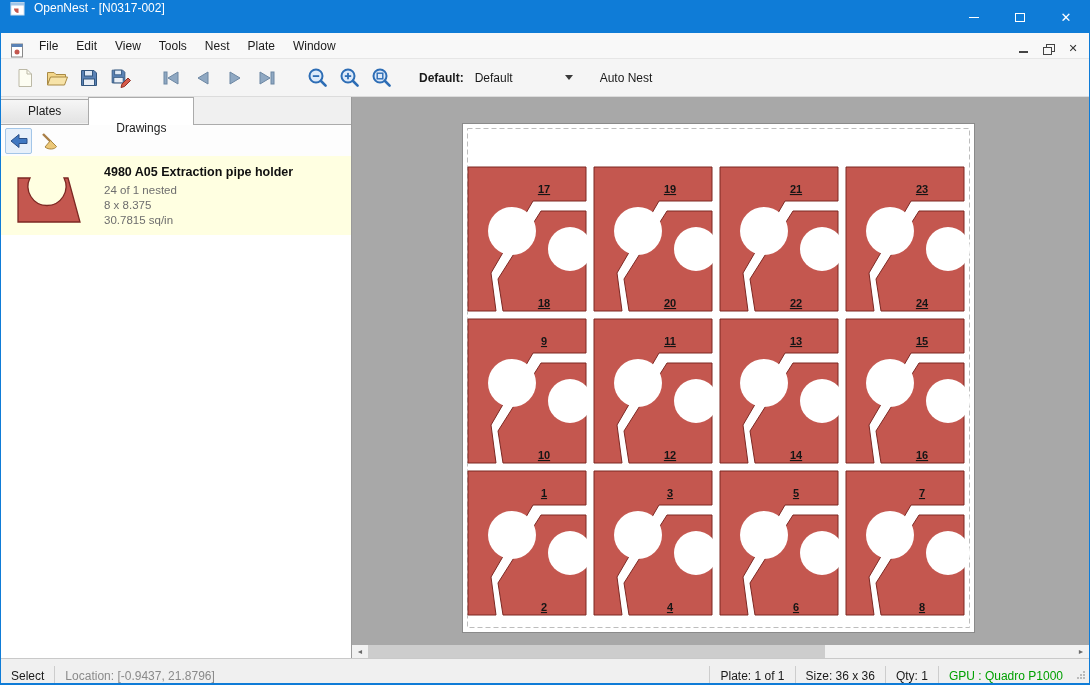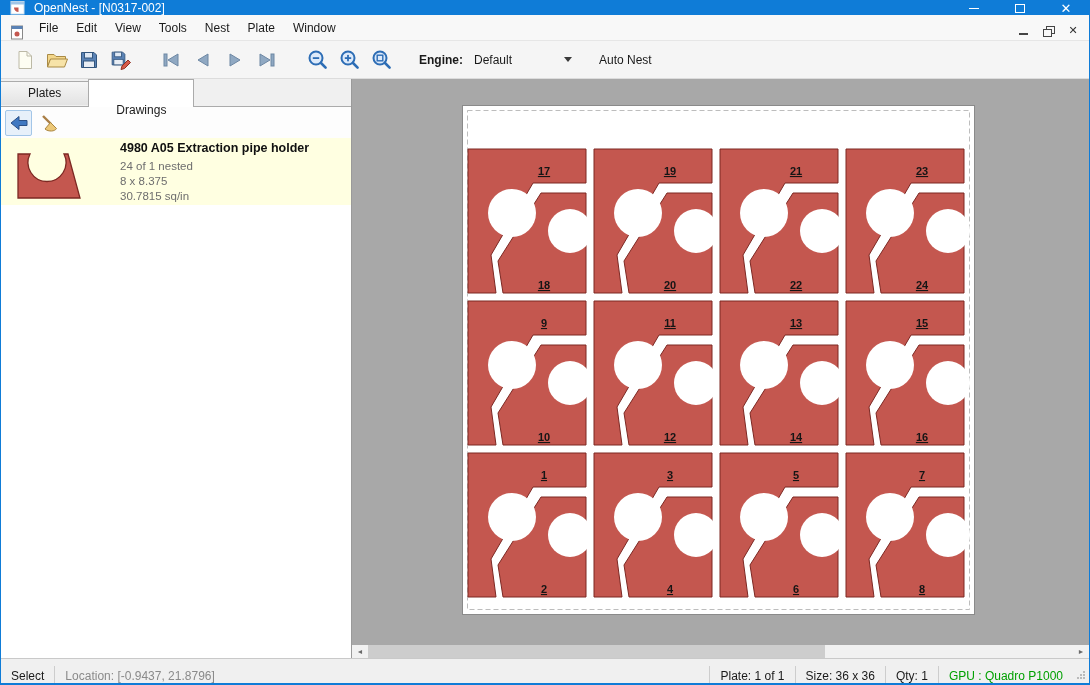--- a/index.html
+++ b/index.html
@@ -2,21 +2,21 @@
 <html style="--accent: #0f7cd7; --sel: #ffffe1; --gpu: #00a000; --canvas: #a8a8a8; --part: #c4574f; --poutline: #7c2823;"><head>
 <meta charset="utf-8">
 <style>
   *{margin:0;padding:0;box-sizing:border-box;}
   html,body{width:1090px;height:685px;}
   body{font-family:"Liberation Sans",sans-serif;font-size:12px;color:#1a1a1a;background:#555;}
   .window{width:1090px;height:685px;display:flex;flex-direction:column;background:#fff;
           border:1px solid var(--accent,#0f7cd7);border-bottom:2px solid var(--accent,#0f7cd7);}
 
   
-  .titlebar{height:14px;background:var(--accent,#0f7cd7);display:flex;align-items:center;color:#fff;flex:0 0 auto;}
+  .titlebar{height:32px;background:var(--accent,#0f7cd7);display:flex;color:#fff;flex:0 0 auto;}
   .app-icon{margin:0 8px 0 9px;display:flex;}
   .titlebar .title{font-size:12px;}
   .cap-controls{margin-left:auto;display:flex;height:100%;}
   .cap-btn{width:46px;height:100%;display:flex;align-items:center;justify-content:center;font-size:13px;color:#fff;}
   .cap-min{width:10px;height:1px;background:#fff;display:block;}
   .cap-max{width:10px;height:9px;border:1px solid #fff;display:block;}
 
   
   .menubar{height:26px;background:#f8f8f8;border-bottom:1px solid #e6e6e6;display:flex;align-items:flex-end;padding-left:5px;flex:0 0 auto;}
   .mdi-doc{display:flex;margin:0 6px 0 4px;}
@@ -40,21 +40,21 @@
   
   .main{flex:1;display:flex;min-height:0;}
   .sidebar{width:351px;flex:0 0 auto;background:#fff;border-right:1px solid #9a9a9a;display:flex;flex-direction:column;}
   .tabstrip{height:28px;background:#f0f0f0;display:flex;align-items:center;border-bottom:1px solid #ababab;flex:0 0 auto;}
   .tab{height:24px;padding:4px 27px 0;background:linear-gradient(#f6f6f6,#e3e3e3);border:1px solid #ababab;border-bottom:none;margin-left:-1px;}
   .tab:first-child{margin-left:0;border-left:none;}
   .tab.active{height:28px;padding-top:23px;background:#fff;margin-bottom:-1px;position:relative;z-index:3;}
   .side-toolbar{height:31px;display:flex;align-items:center;gap:4px;padding:0 4px;background:#fdfdfd;flex:0 0 auto;}
   .sbtn{width:27px;height:26px;display:flex;align-items:center;justify-content:center;border:1px solid transparent;border-radius:2px;}
   .sbtn.checked{background:#e7f0fa;border-color:#a3c6e8;}
-  .drawing-item{display:flex;align-items:center;background:var(--sel,#ffffe1);padding:3px 6px;gap:36px;}
+  .drawing-item{display:flex;align-items:center;background:var(--sel,#ffffe1);padding:9px 6px;gap:20px;}
   .thumb{margin-left:9px;flex:0 0 auto;}
   .meta{display:flex;flex-direction:column;gap:3px;}
   .meta .title{font-weight:bold;font-size:12.5px;color:#101010;margin-bottom:2px;}
   .meta .sub{font-size:11.5px;color:#6e6e6e;}
 
   .canvas{flex:1;position:relative;background:var(--canvas,#a8a8a8);overflow:hidden;}
   .plate{position:absolute;left:110px;top:26px;display:block;}
   .plabel{font-family:"Liberation Sans",sans-serif;font-size:11px;font-weight:bold;text-anchor:middle;
           text-decoration:underline;fill:#151515;}
   .hscroll{position:absolute;left:0;right:0;bottom:0;height:13px;background:#f1f1f1;display:flex;align-items:center;}
@@ -190,21 +190,21 @@
         <line x1="14" y1="14" x2="18.6" y2="18.6" stroke="#2d6db5" stroke-width="2.6" stroke-linecap="round"></line>
       </svg>
     </span>
     <span class="tbtn">
       <svg width="21" height="21" viewBox="0 0 21 21">
         <circle cx="9" cy="9" r="6.5" fill="#ddeafa" stroke="#2d6db5" stroke-width="2"></circle>
         <rect x="6.2" y="6.2" width="5.6" height="5.6" fill="none" stroke="#2d6db5" stroke-width="1.4"></rect>
         <line x1="14" y1="14" x2="18.6" y2="18.6" stroke="#2d6db5" stroke-width="2.6" stroke-linecap="round"></line>
       </svg>
     </span>
-    <span class="engine-label">Engine:</span>
+    <span class="engine-label">Default:</span>
     <span class="engine-combo">
       <span>Default</span>
       <span class="combo-arrow"></span>
     </span>
     <span class="autonest">Auto Nest</span>
   </div>
 
   <div class="main">
     <div class="sidebar">
       <div class="tabstrip">

